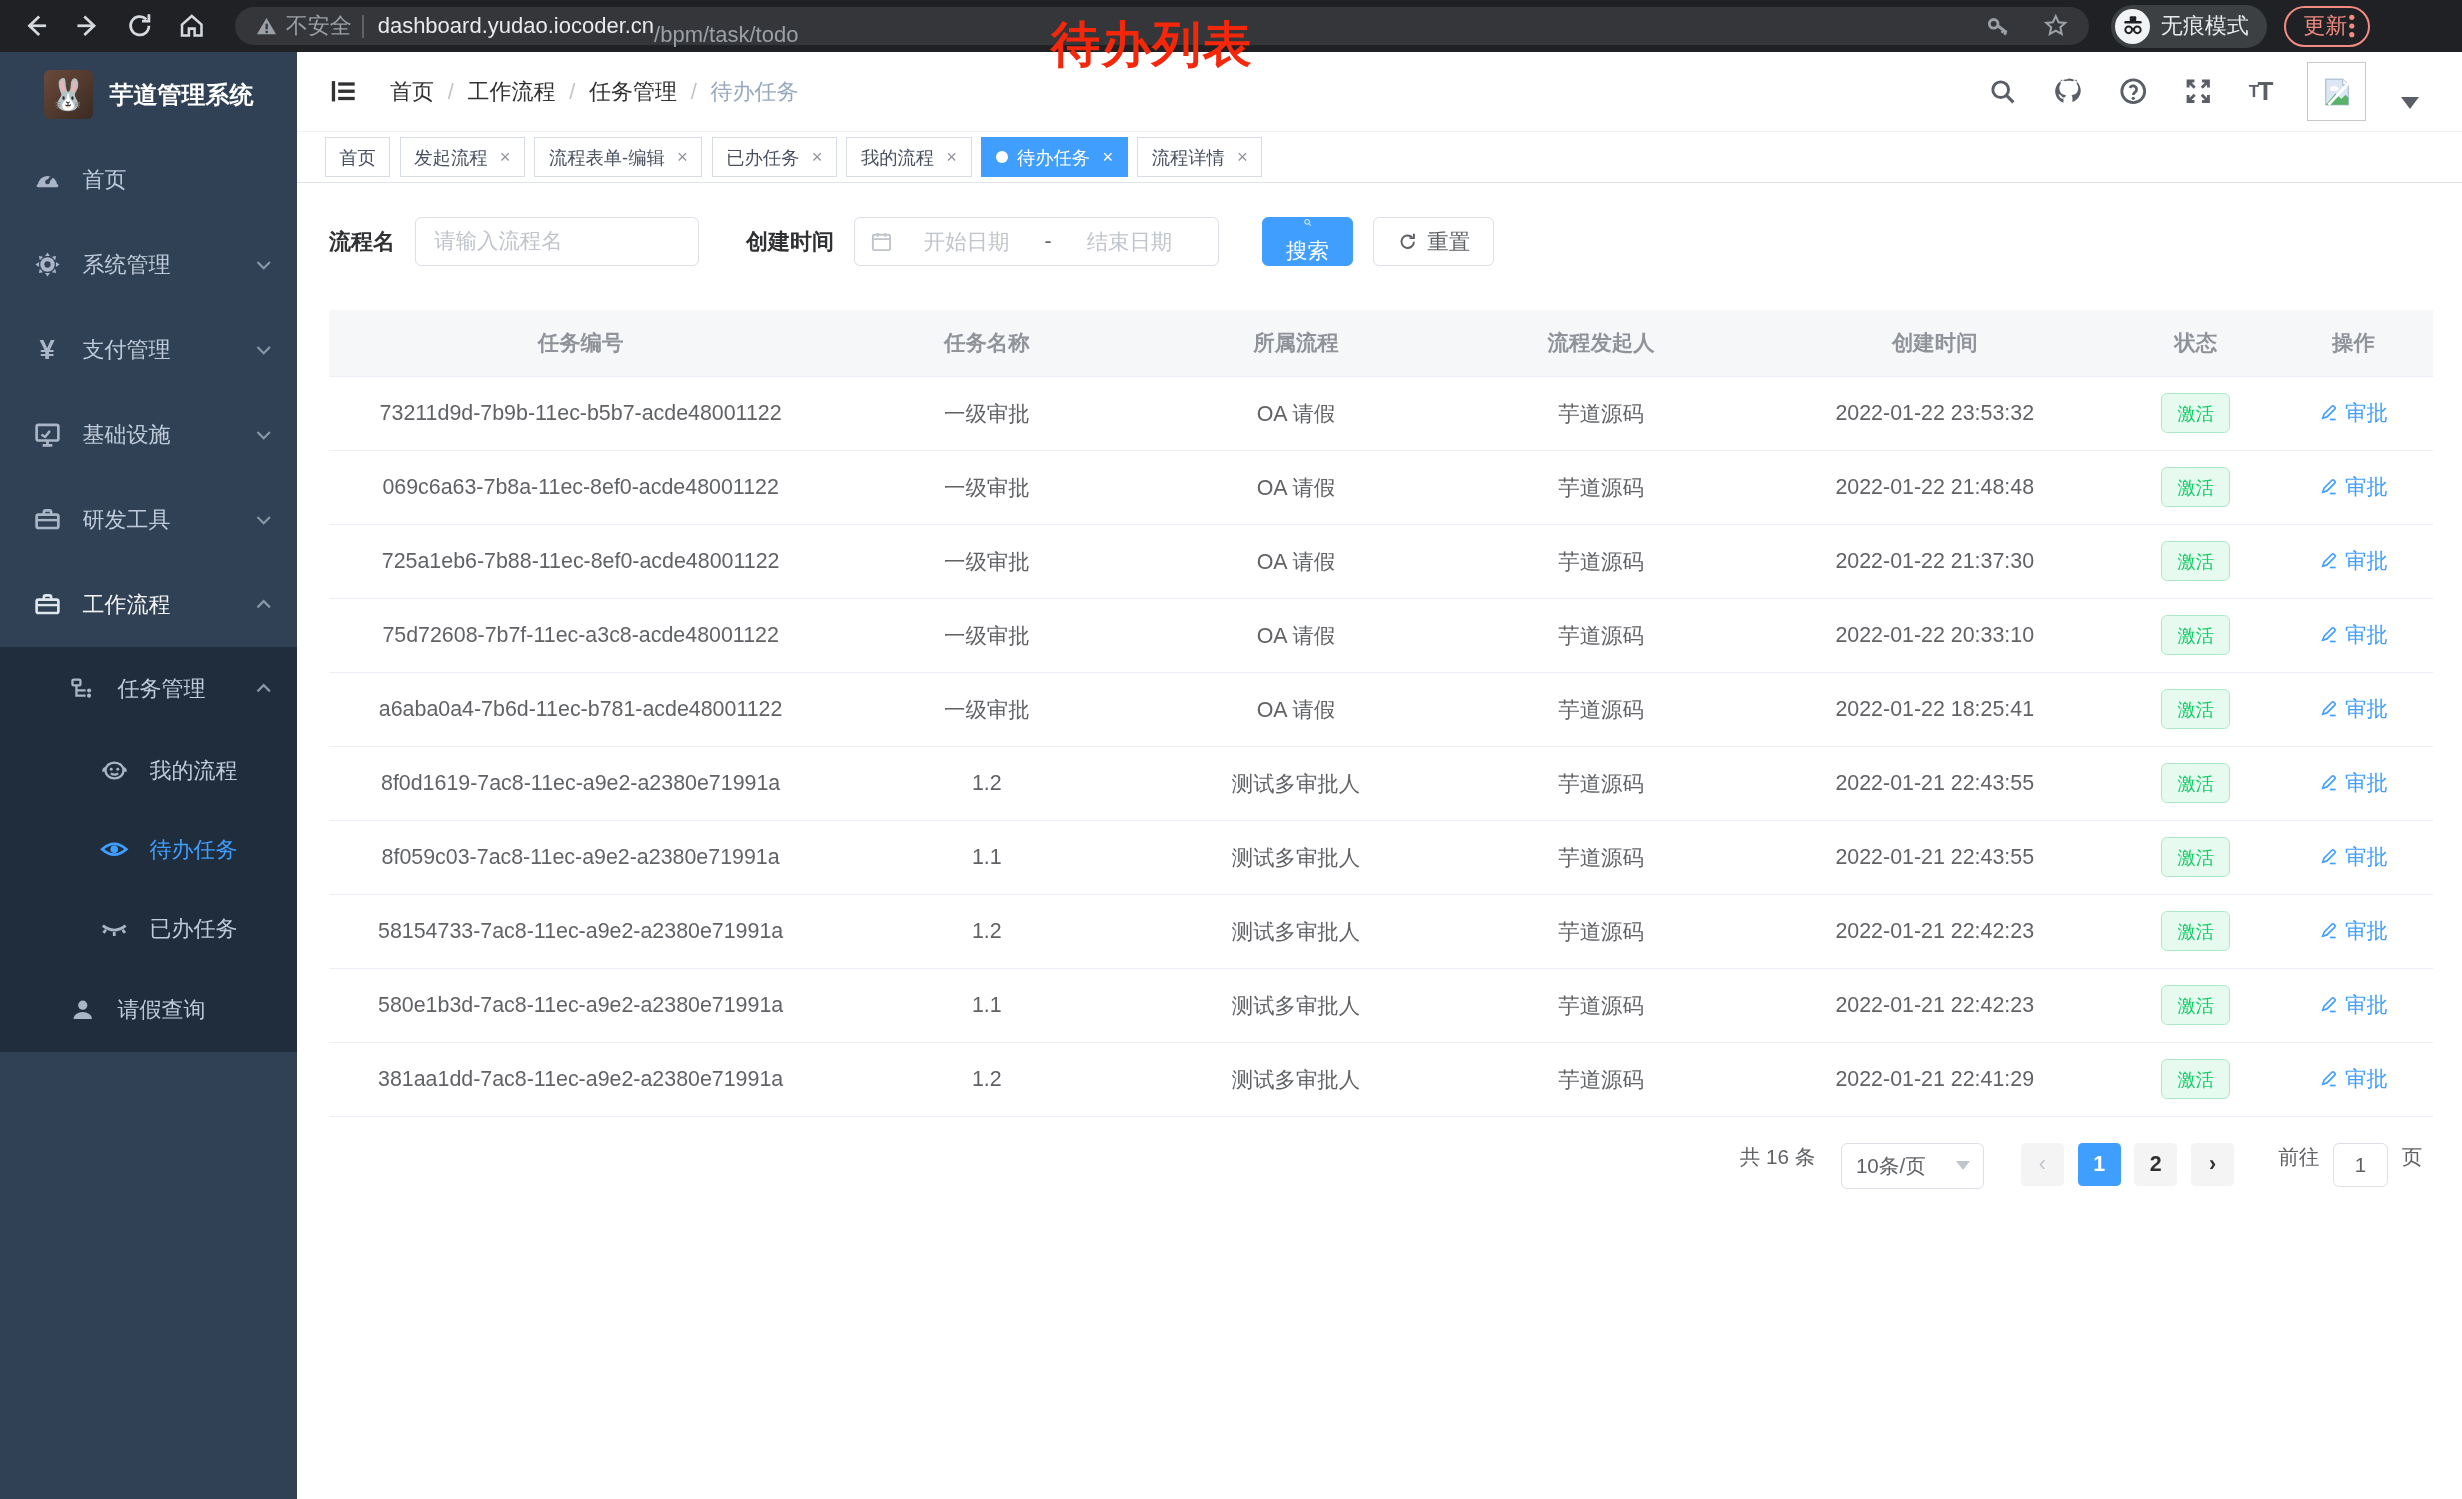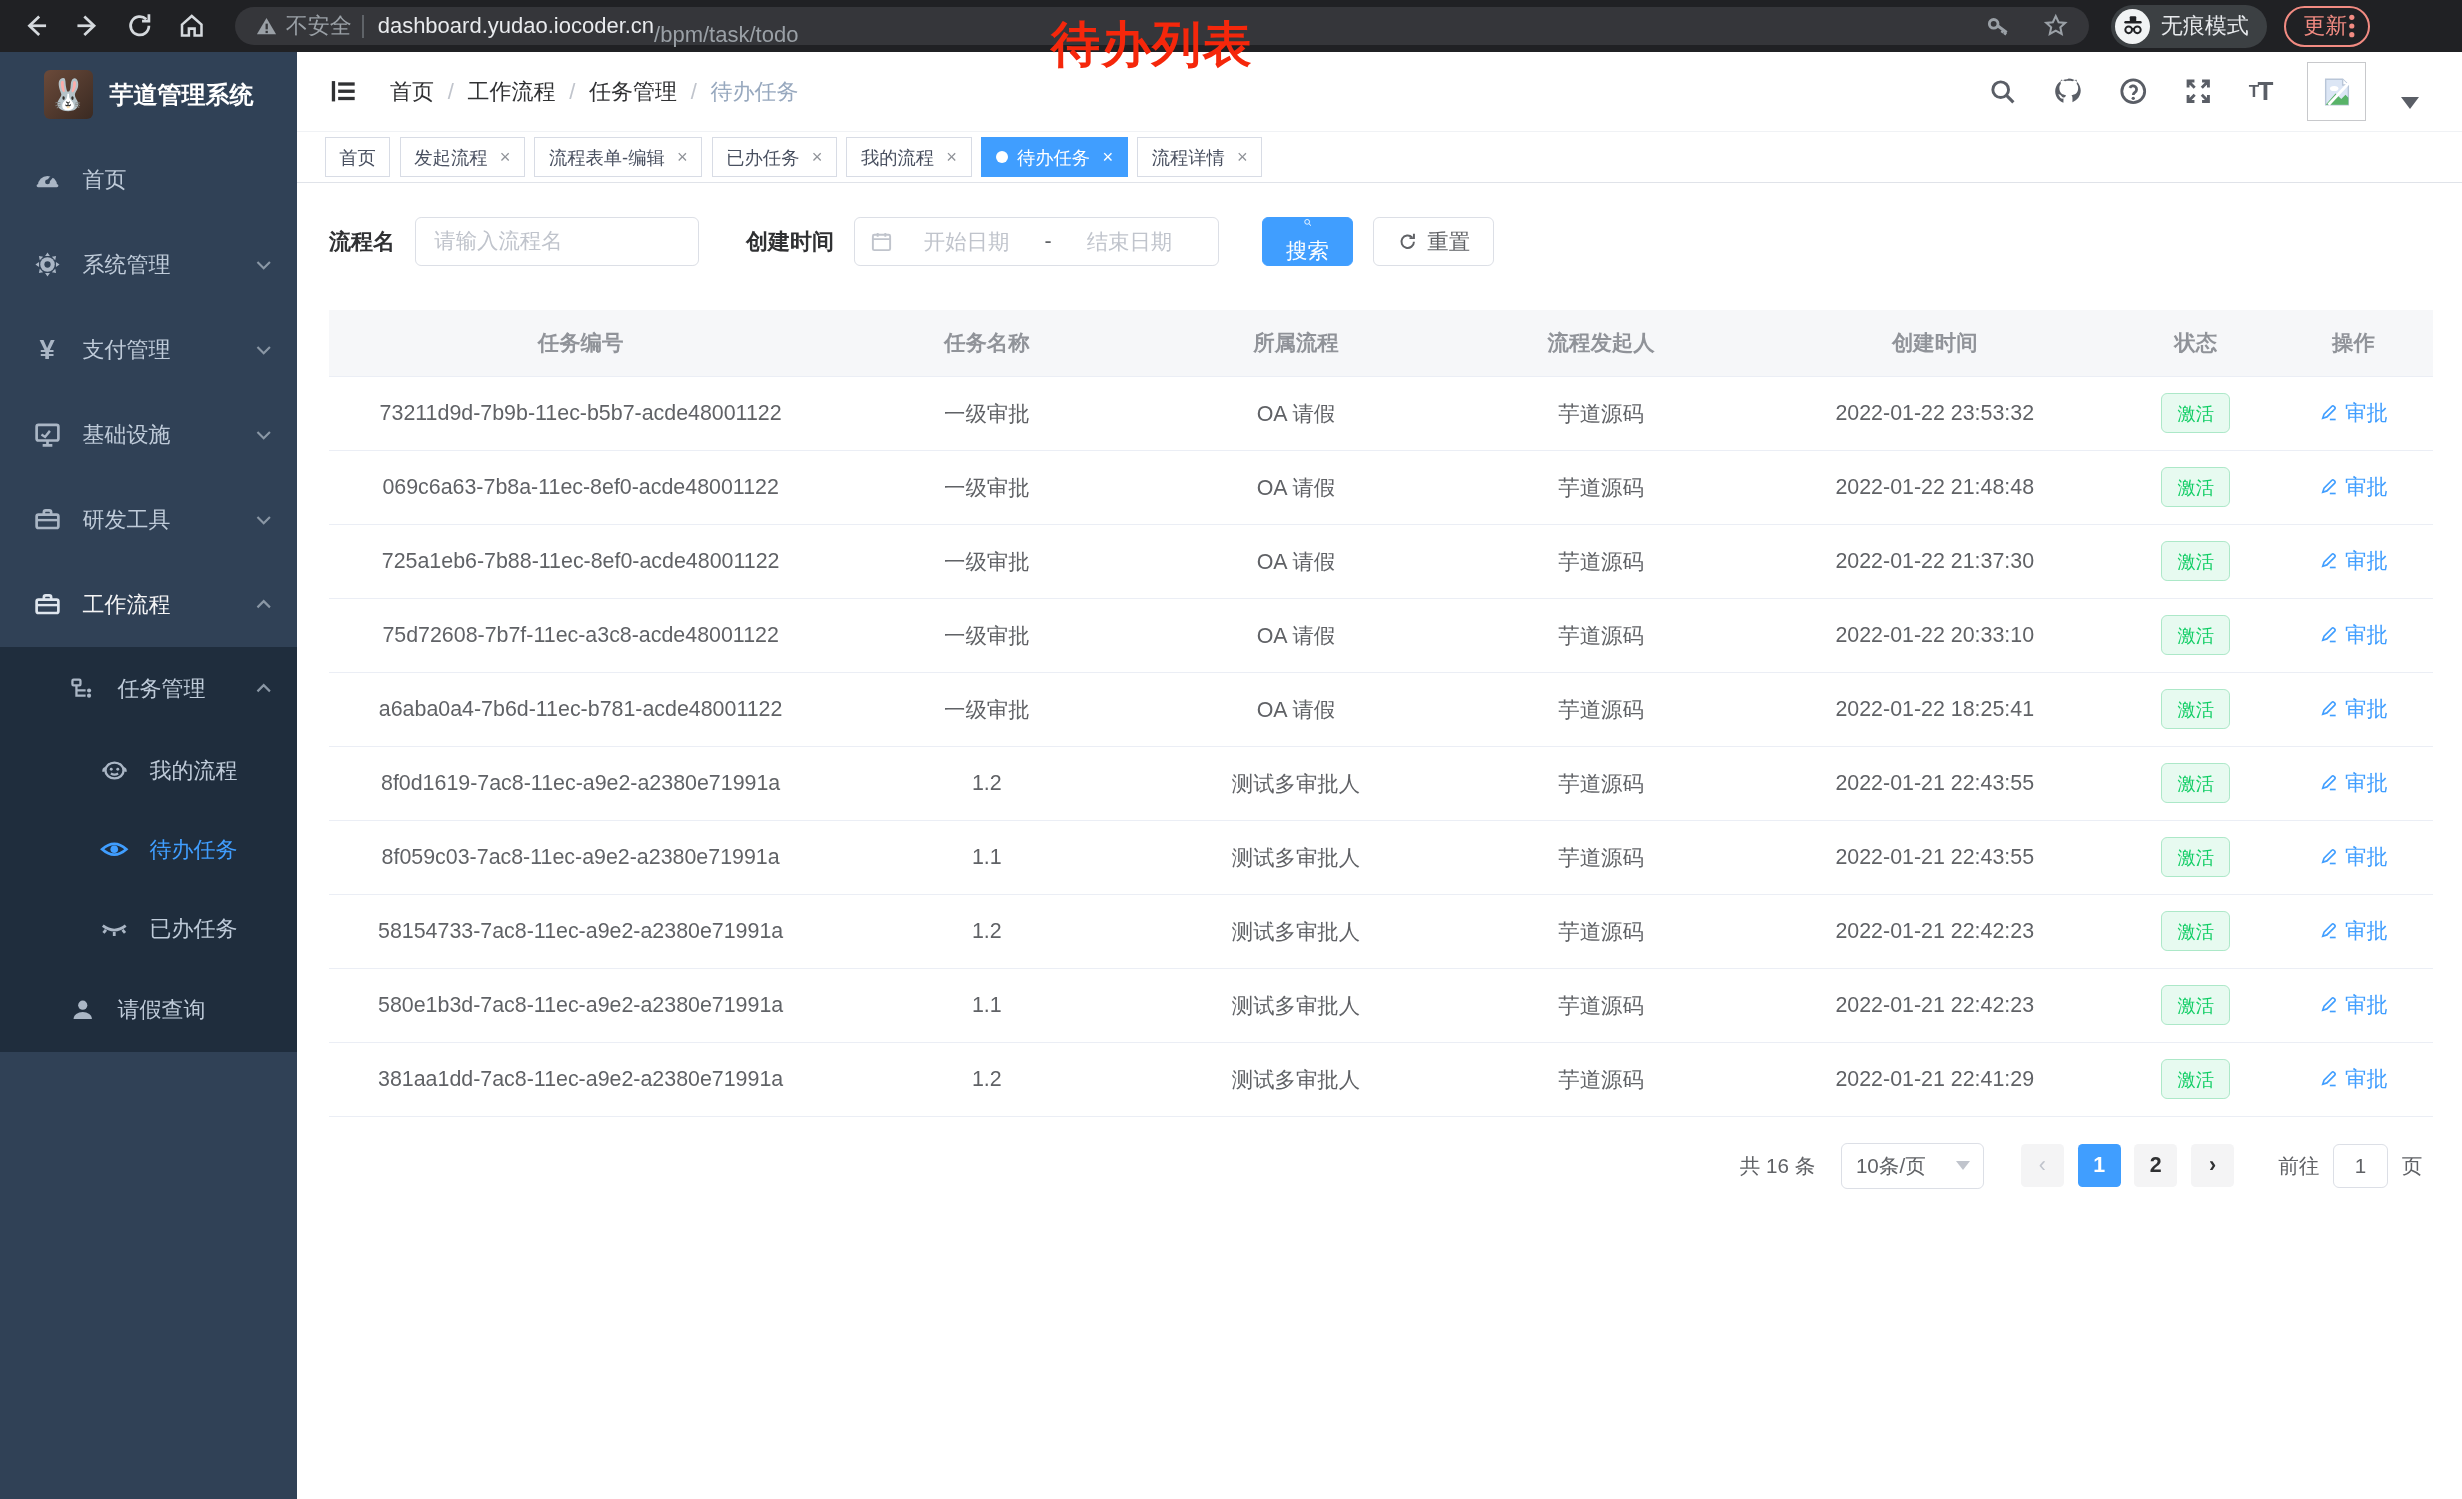--- a/index.html
+++ b/index.html
@@ -98,21 +98,21 @@
 
   table.grid { margin-top:44px; width:2104px; border-collapse:collapse; table-layout:fixed; }
   table.grid th { height:66px; background:#f6f7f9; color:#909399; font-size:21.4px; font-weight:600;
                   text-align:center; border-bottom:1.5px solid #ebeef5; }
   table.grid td { height:74px; color:#606266; font-size:21.4px; text-align:center;
                   border-bottom:1.5px solid #ebeef5; white-space:nowrap; overflow:hidden; }
   .status-badge { display:inline-block; padding:6.1px 15.3px; font-size:18.3px; color:#13ce66;
                   background:#e7faf0; border:1.5px solid #ace8c8; border-radius:6.1px; }
   .approve { color:#409eff; display:inline-flex; align-items:center; gap:6.1px; font-size:21.4px; }
 
-  .pagination { margin-top:26px; display:flex; align-items:center; justify-content:flex-end;
+  .pagination { margin-top:26px; display:flex; align-items:flex-start; justify-content:flex-end;
                 gap:13.7px; font-size:20.6px; color:#606266; padding-right:9.2px; }
   .pg-total { margin-right:12.2px; }
   .pg-size { width:143px; height:46px; border:1.5px solid #dcdfe6; border-radius:6.1px;
              display:flex; align-items:center; justify-content:space-between; padding:0 13.7px; color:#606266; }
   .pg-size .sel-caret { width:0; height:0; border-left:7.6px solid transparent;
              border-right:7.6px solid transparent; border-top:9.2px solid #c0c4cc; }
   .pg-btn { min-width:43px; height:43px; border-radius:4.6px; background:#f4f4f5; color:#303133;
             display:flex; align-items:center; justify-content:center; font-size:21.4px; font-weight:600; }
   .pg-btn.prev { color:#c0c4cc; font-weight:400; margin-left:23px; }
   .pg-btn.next { margin-right:30.5px; }

